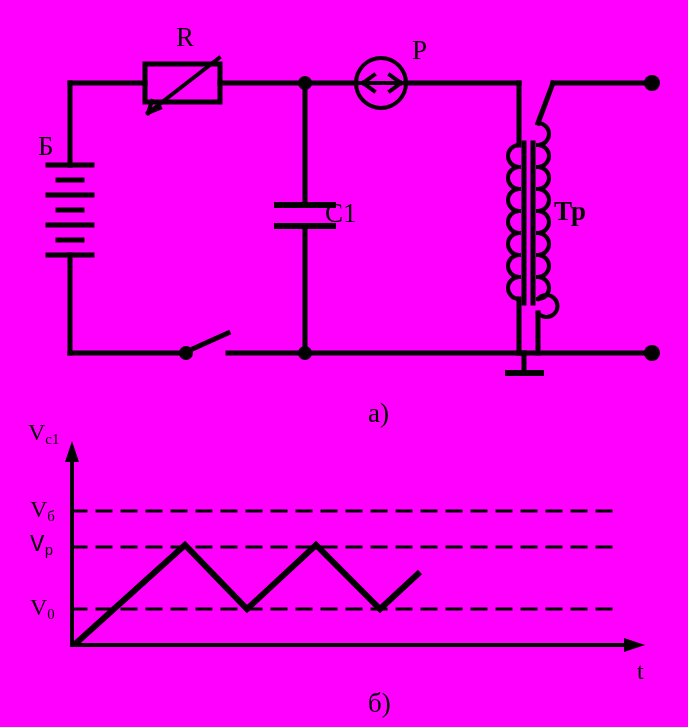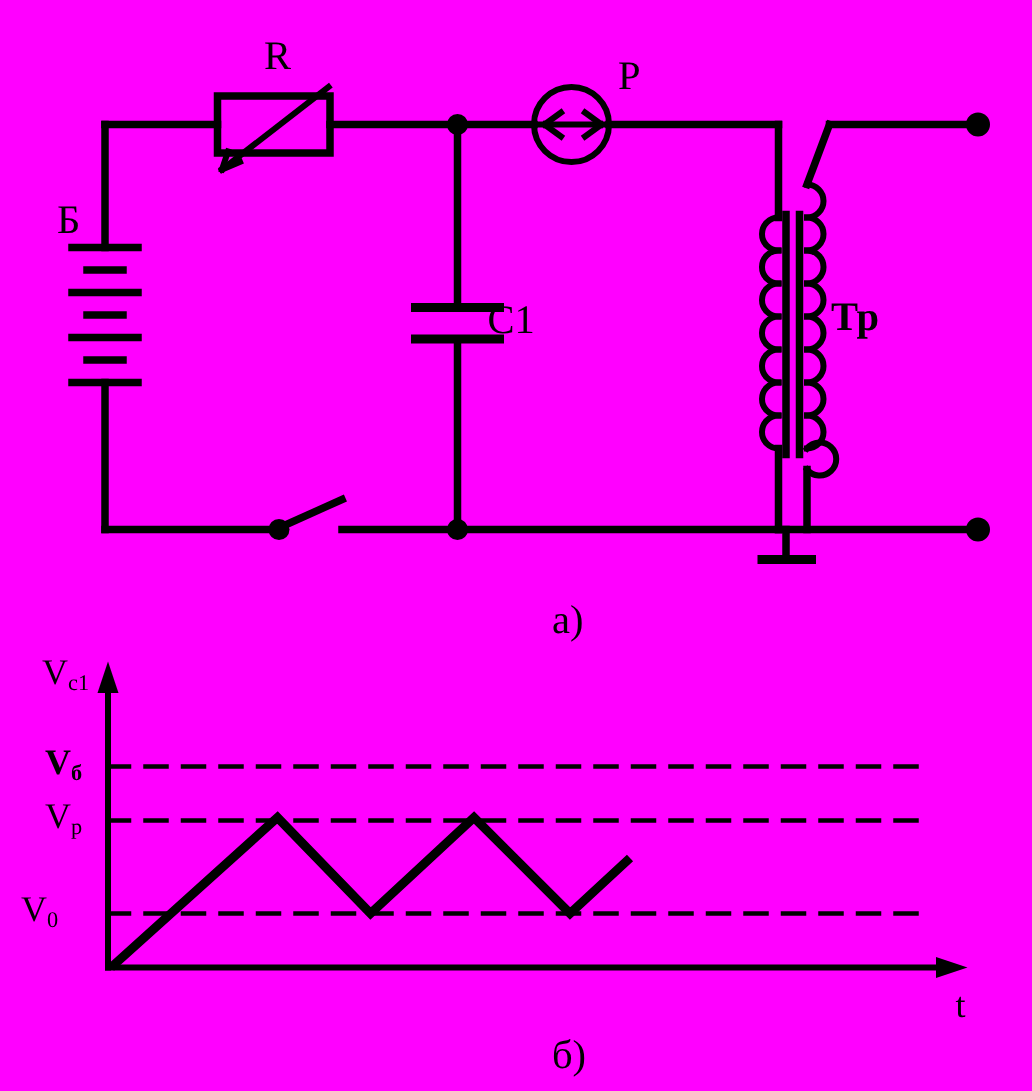--- a/index.html
+++ b/index.html
@@ -143,28 +143,28 @@
 
   <div class="lbl lbl-big" style="left:176px; top:24px;">R</div>
   <div class="lbl lbl-big" style="left:38px; top:133px;">Б</div>
   <div class="lbl lbl-big" style="left:325px; top:200px;">C1</div>
   <div class="lbl lbl-big" style="left:412px; top:37px;">P</div>
   <div class="lbl lbl-big" style="left:554px; top:198px;font-weight:bold;">Тр</div>
 
   <div class="lbl lbl-big" style="left:368px; top:400px;">а)</div>
   <div class="lbl lbl-big" style="left:368px; top:690px;">б)</div>
 
-  <div class="lbl lbl-mid" style="left:28px; top:437px;">
+  <div class="lbl lbl-mid" style="left:28px; top:420px;">
     <span>V</span><span class="sub">c1</span>
   </div>
   <div class="lbl lbl-mid" style="left:637px; top:659px;">t</div>
 
-  <div class="lbl lbl-mid" style="left:30px; top:497px;font-weight:bold;">
+  <div class="lbl lbl-mid" style="left:30px; top:497px;">
     <span>V</span><span class="sub">б</span>
   </div>
-  <div class="lbl lbl-mid" style="left:30px; top:533px;">
+  <div class="lbl lbl-mid" style="left:30px; top:533px;font-family:Liberation Mono, monospace;">
     <span>V</span><span class="sub">р</span>
   </div>
-  <div class="lbl lbl-mid" style="left:14px; top:595px;">
+  <div class="lbl lbl-mid" style="left:30px; top:595px;">
     <span>V</span><span class="sub">0</span>
   </div>
 
 </div>
 
 </body></html>

